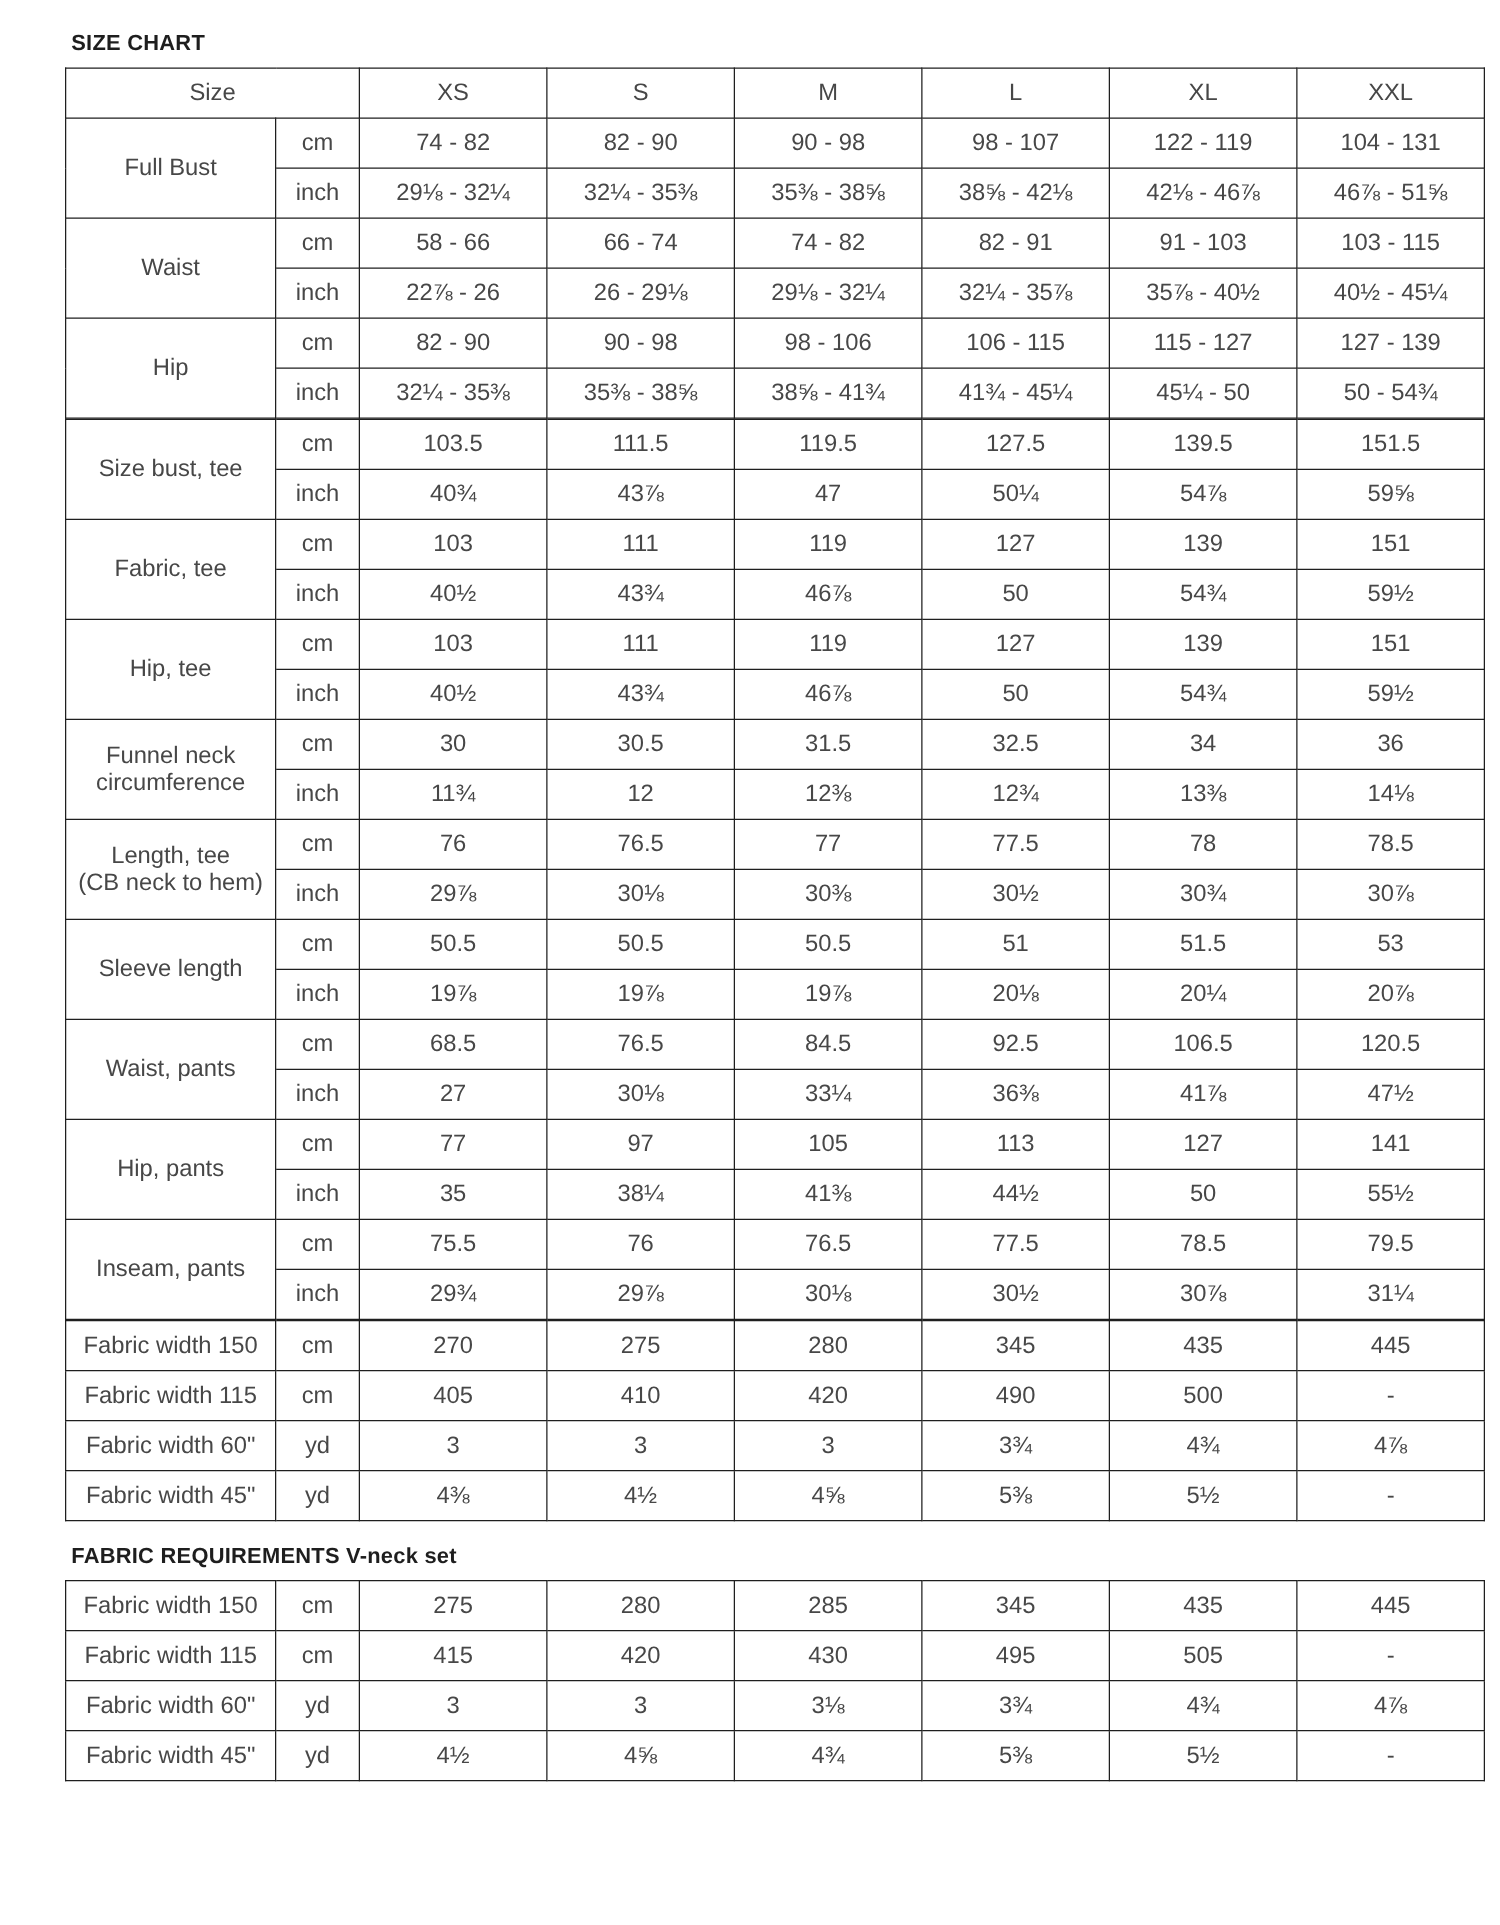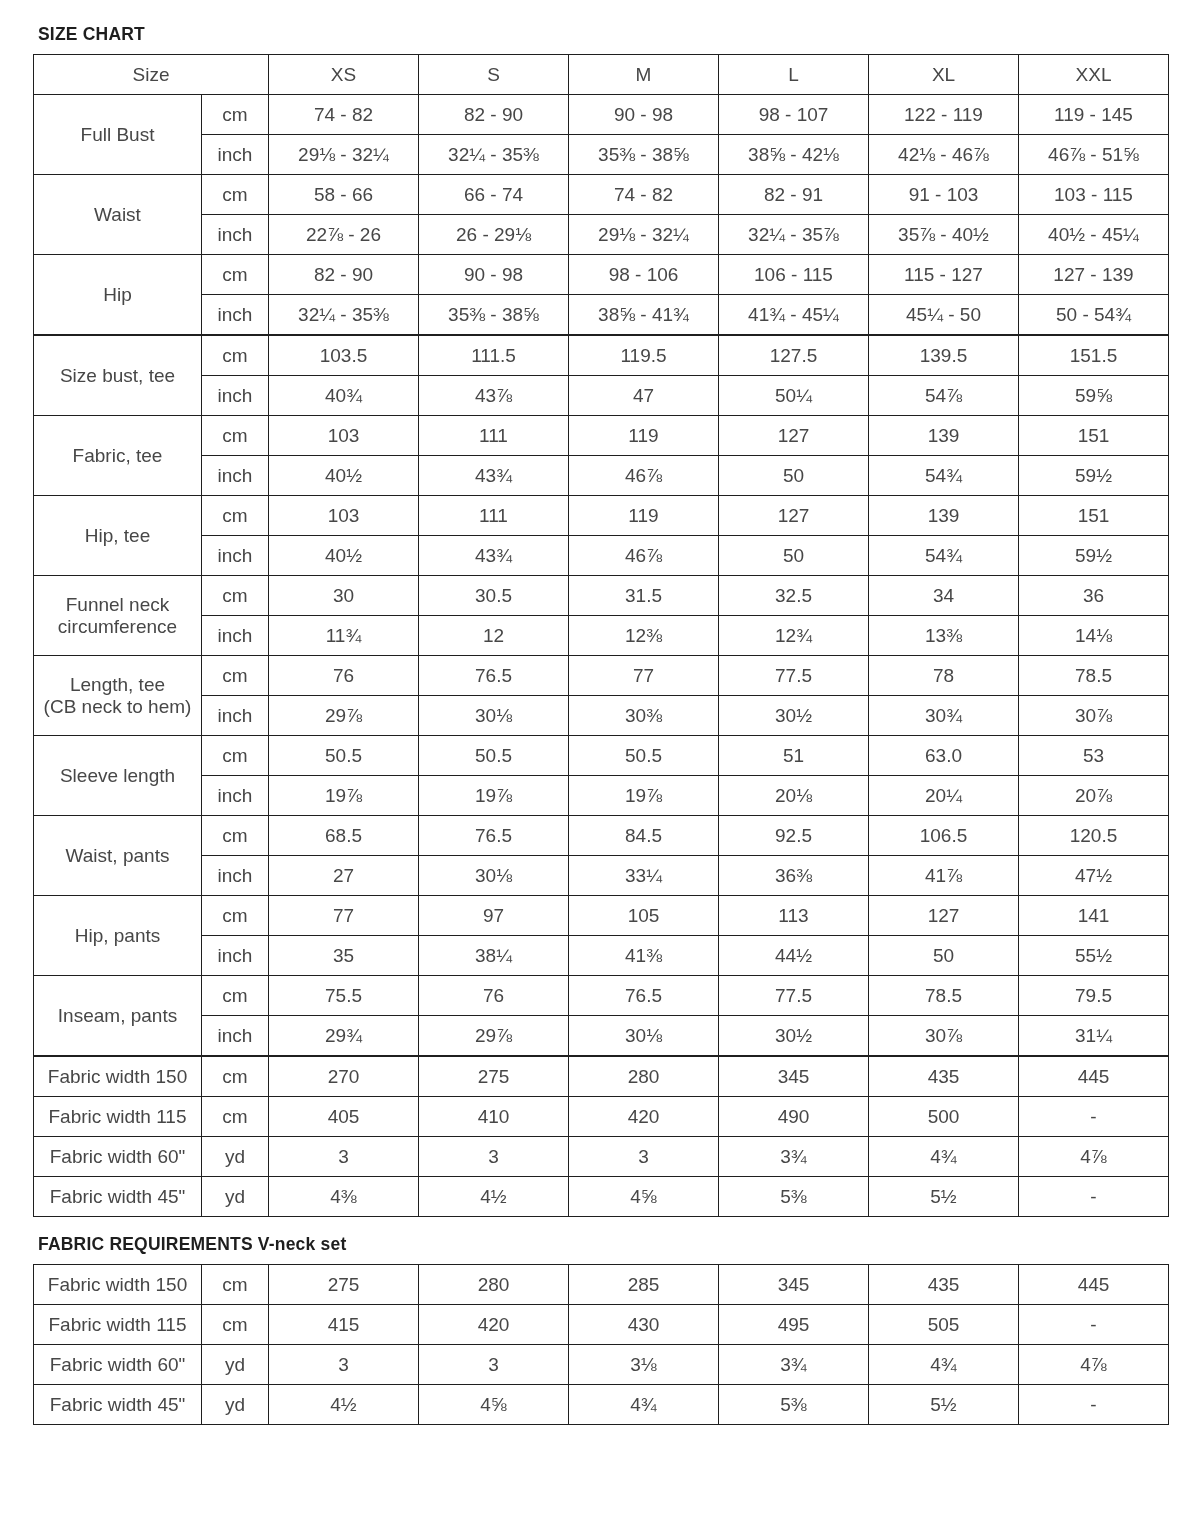--- a/index.html
+++ b/index.html
@@ -4,21 +4,21 @@
 <style>
   * { box-sizing: border-box; }
   html, body { margin: 0; padding: 0; }
   body {
     width: 1200px;
     height: 1540px;
     background: #ffffff;
     font-family: "Liberation Sans", "DejaVu Sans", sans-serif;
     color: #454545;
   }
-  .page { padding: 24px 32px 0 33px; }
+  .page { padding: 24px 32px 0 52px; }
   .section-title {
     font-size: 17.5px;
     font-weight: 700;
     color: #1e1e1e;
     margin: 0 0 9px 5px;
     letter-spacing: 0.2px;
   }
   .section-title.spaced { margin-top: 17px; }
   table {
     border-collapse: collapse;
@@ -68,21 +68,21 @@
 
       <tbody>
         <tr>
           <td class="lbl" rowspan="2">Full Bust</td>
           <td>cm</td>
           <td>74 - 82</td>
           <td>82 - 90</td>
           <td>90 - 98</td>
           <td>98 - 107</td>
           <td>122 - 119</td>
-          <td>119 - 145</td>
+          <td>104 - 131</td>
         </tr>
         <tr>
           <td>inch</td>
           <td>29⅛ - 32¼</td>
           <td>32¼ - 35⅜</td>
           <td>35⅜ - 38⅝</td>
           <td>38⅝ - 42⅛</td>
           <td>42⅛ - 46⅞</td>
           <td>46⅞ - 51⅝</td>
         </tr>
@@ -254,21 +254,21 @@
       </tbody>
 
       <tbody>
         <tr>
           <td class="lbl" rowspan="2">Sleeve length</td>
           <td>cm</td>
           <td>50.5</td>
           <td>50.5</td>
           <td>50.5</td>
           <td>51</td>
-          <td>63.0</td>
+          <td>51.5</td>
           <td>53</td>
         </tr>
         <tr>
           <td>inch</td>
           <td>19⅞</td>
           <td>19⅞</td>
           <td>19⅞</td>
           <td>20⅛</td>
           <td>20¼</td>
           <td>20⅞</td>

